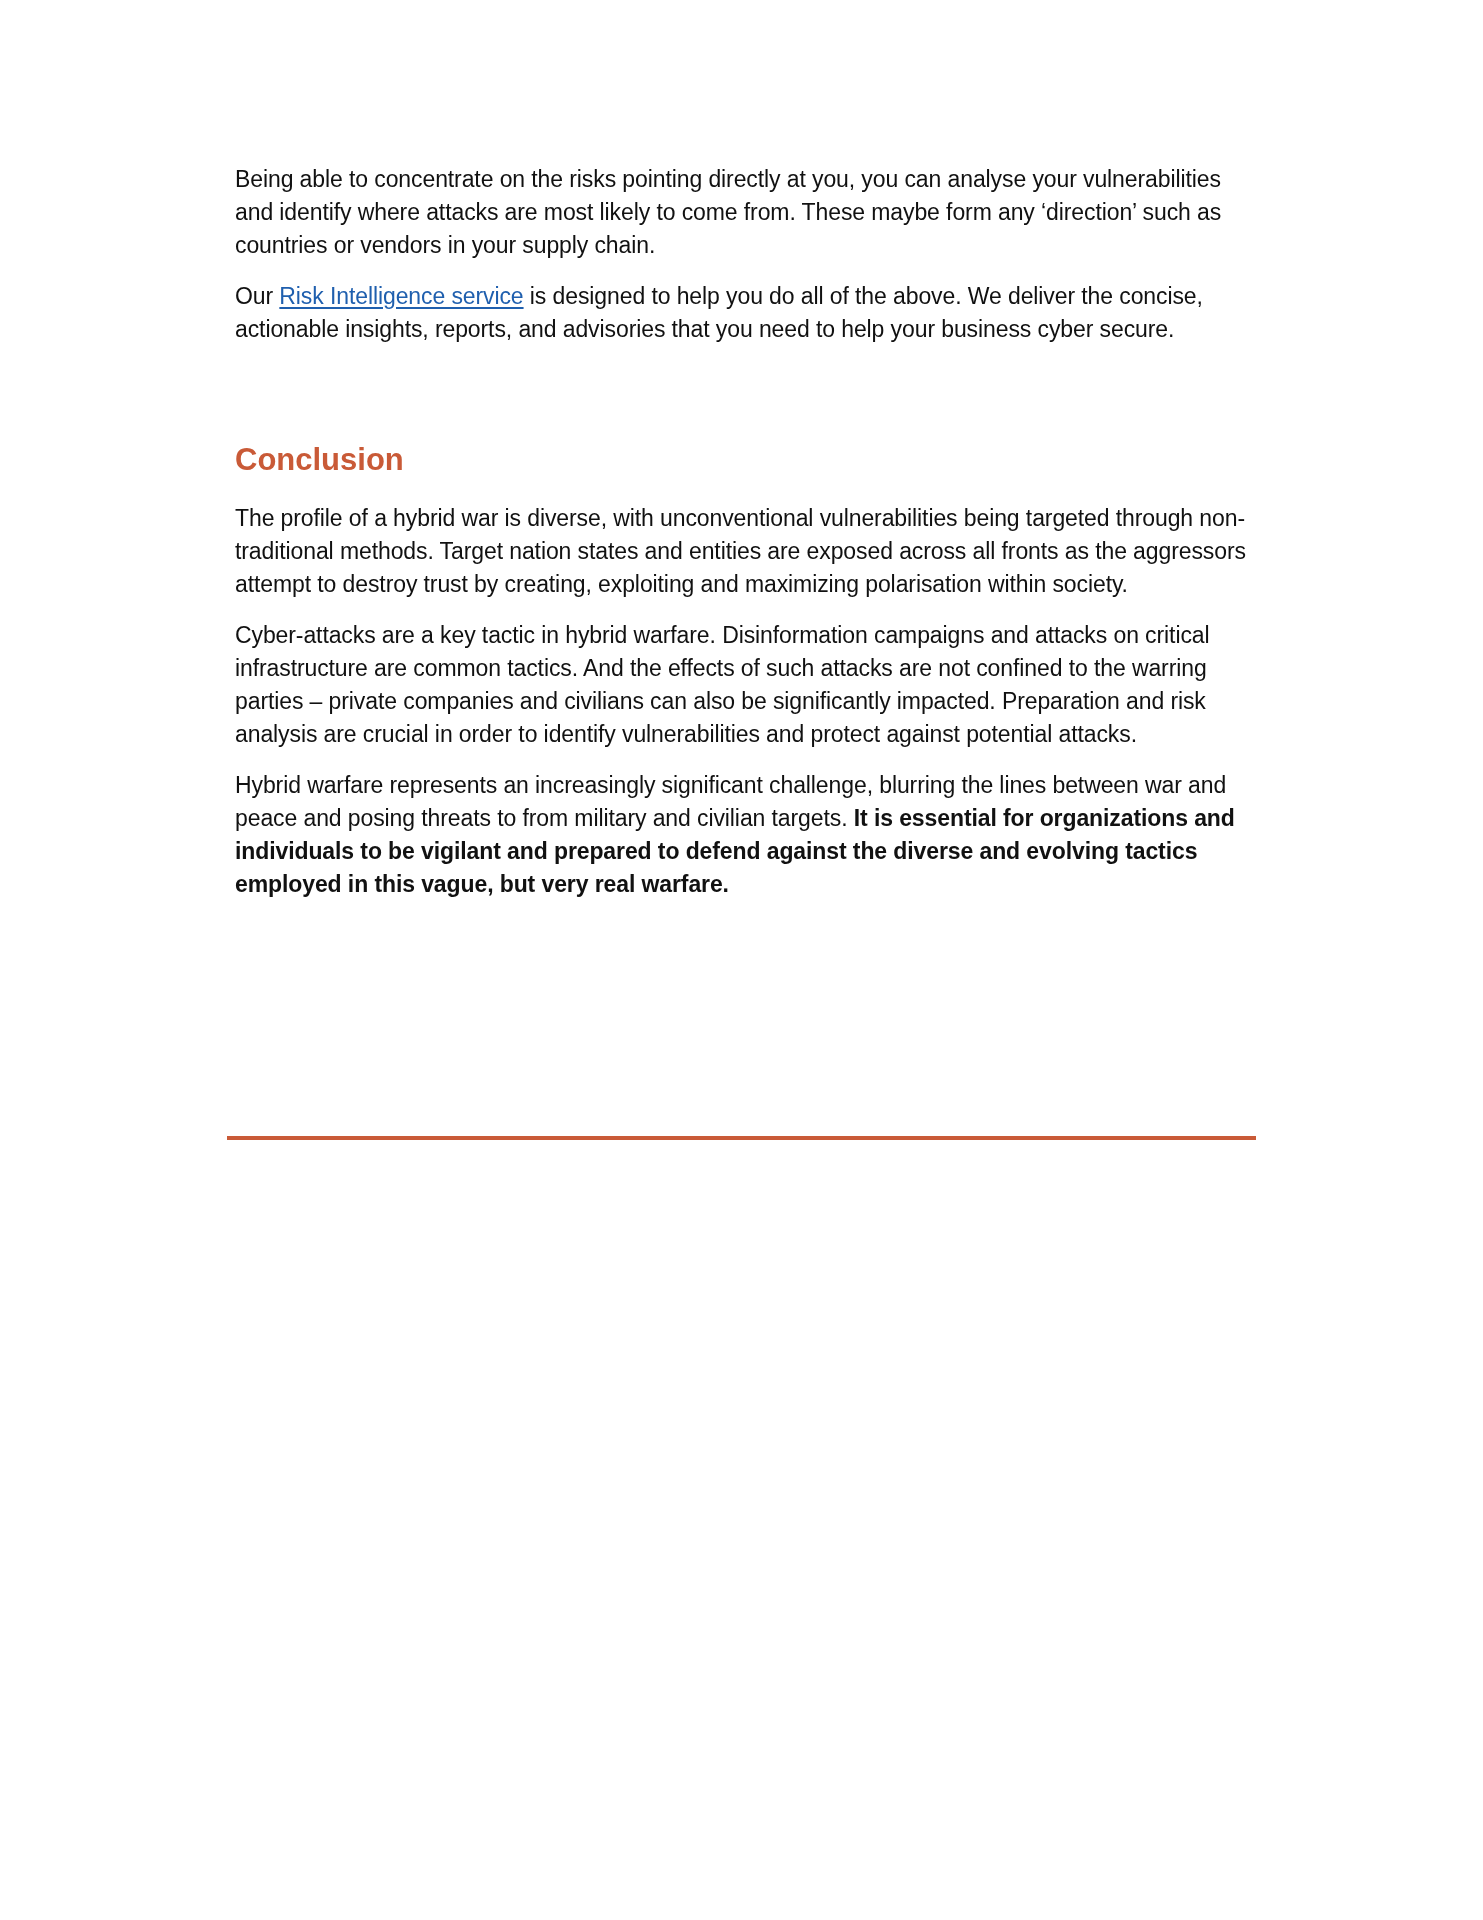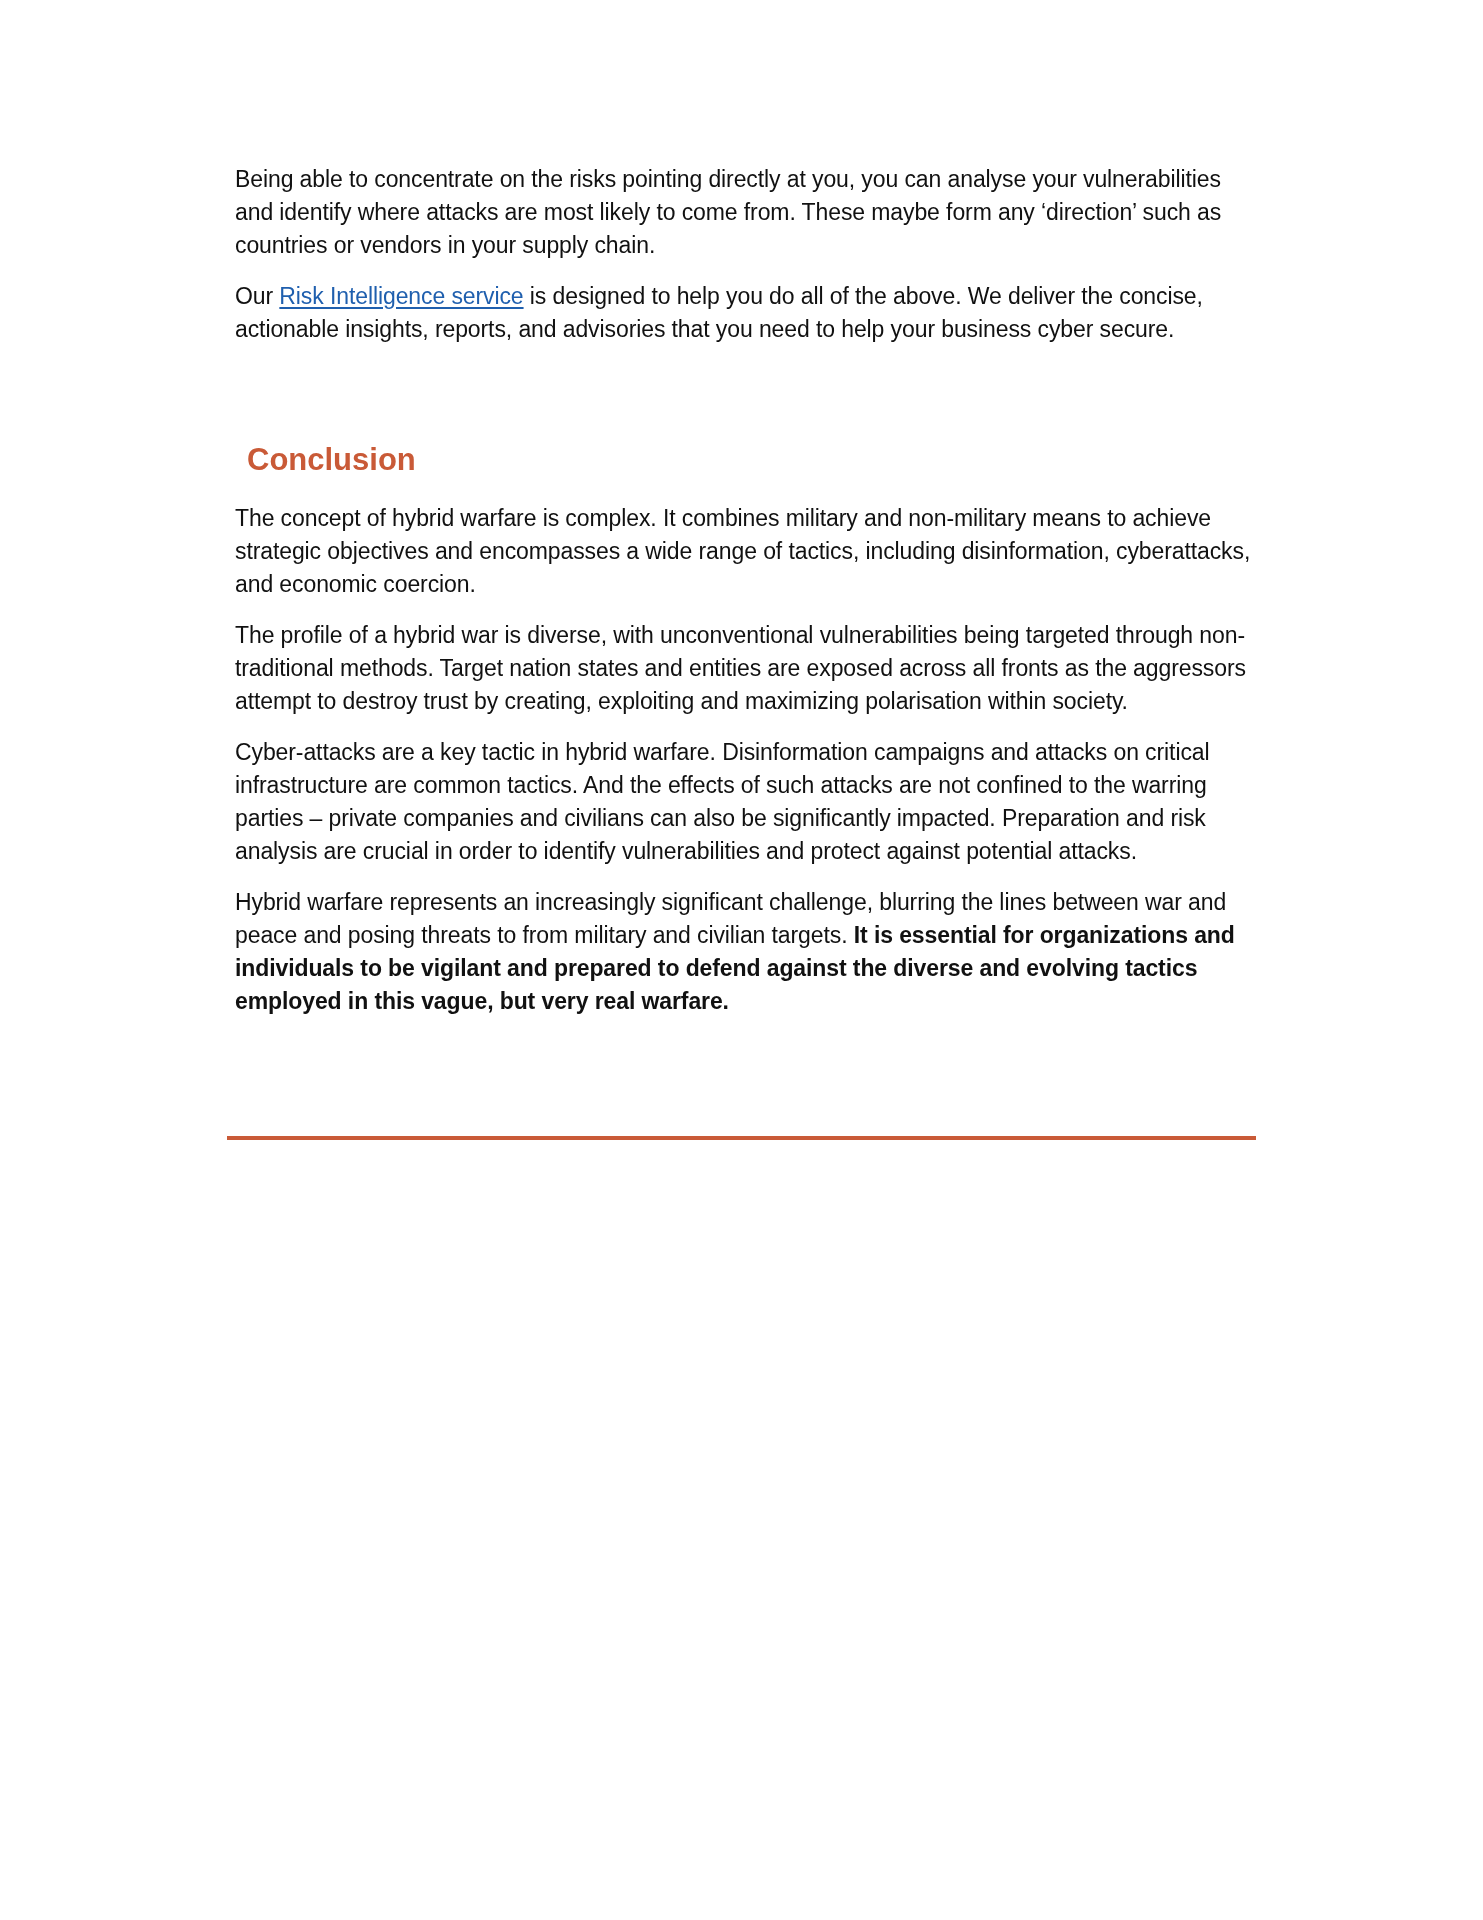--- a/index.html
+++ b/index.html
@@ -30,21 +30,21 @@
     a.link {
       color: #1f5fae;
       text-decoration: underline;
       text-underline-offset: 3px;
       cursor: pointer;
     }
     .gap {
       height: 76px;
     }
     h2 {
-      margin: 0 0 22px 12px;
+      margin: 0 0 22px 0;
       font-size: 31px;
       line-height: 40px;
       font-weight: bold;
       color: #c95a37;
     }
     strong {
       font-weight: bold;
     }
     .divider {
       position: absolute;
@@ -58,19 +58,18 @@
 </head>
 <body>
 
 <div class="page">
   <p>Being able to concentrate on the risks pointing directly at you, you can analyse your vulnerabilities and identify where attacks are most likely to come from. These maybe form any ‘direction’ such as countries or vendors in your supply chain.</p>
   <p><span>Our </span><a class="link">Risk Intelligence service</a><span> is designed to help you do all of the above. We deliver the concise, actionable insights, reports, and advisories that you need to help your business cyber secure.</span></p>
 
   <div class="gap"></div>
 
   <h2>Conclusion</h2>
-  <p>The concept of hybrid warfare is complex. It combines military and non-military means to achieve strategic objectives and encompasses a wide range of tactics, including disinformation, cyberattacks, and economic coercion.</p>
   <p>The profile of a hybrid war is diverse, with unconventional vulnerabilities being targeted through non-traditional methods. Target nation states and entities are exposed across all fronts as the aggressors attempt to destroy trust by creating, exploiting and maximizing polarisation within society.</p>
   <p>Cyber-attacks are a key tactic in hybrid warfare. Disinformation campaigns and attacks on critical infrastructure are common tactics. And the effects of such attacks are not confined to the warring parties – private companies and civilians can also be significantly impacted. Preparation and risk analysis are crucial in order to identify vulnerabilities and protect against potential attacks.</p>
   <p><span>Hybrid warfare represents an increasingly significant challenge, blurring the lines between war and peace and posing threats to from military and civilian targets. </span><strong>It is essential for organizations and individuals to be vigilant and prepared to defend against the diverse and evolving tactics employed in this vague, but very real warfare.</strong></p>
 </div>
 
 <div class="divider"></div>
 
 </body></html>

